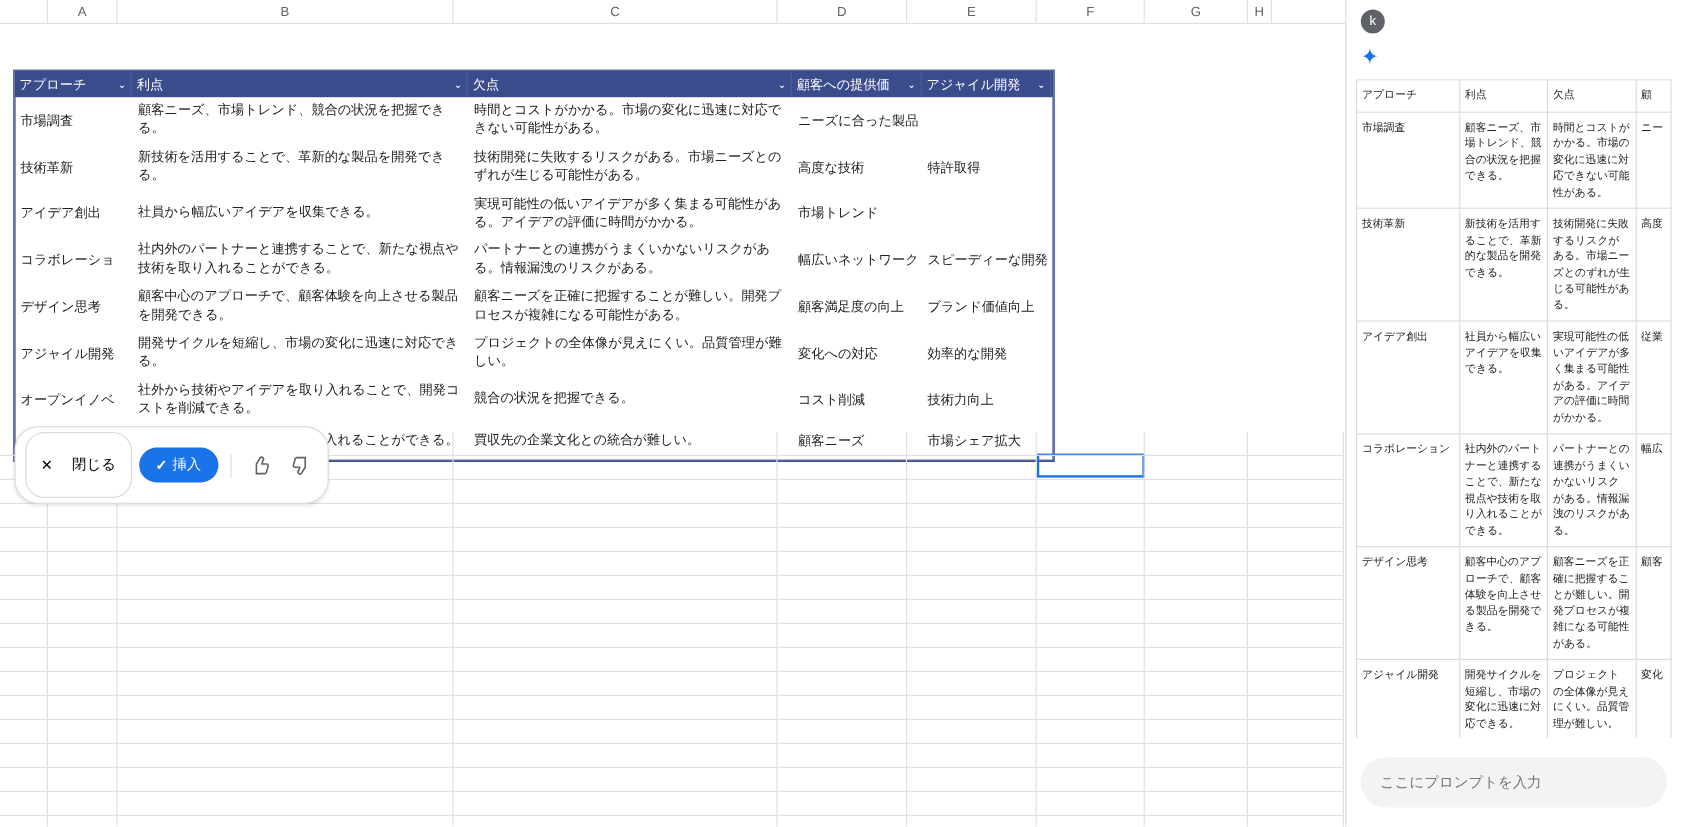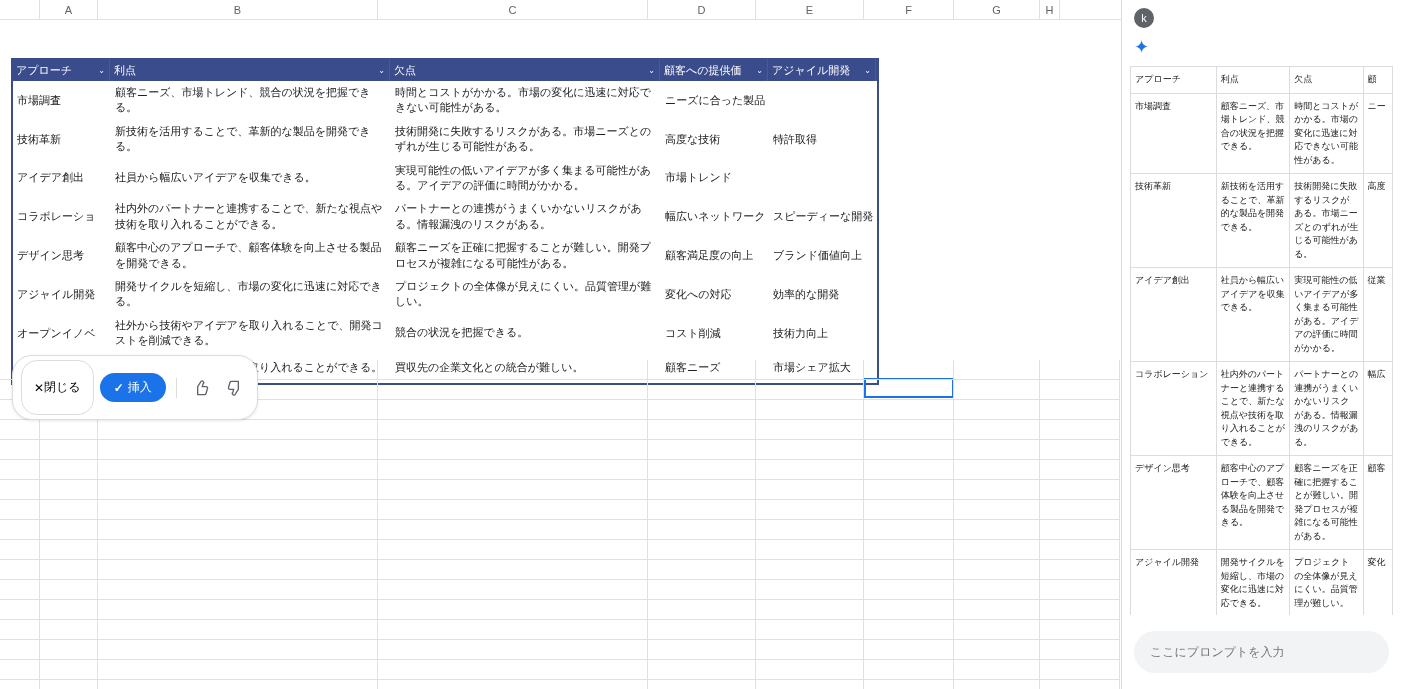--- a/index.html
+++ b/index.html
@@ -26,21 +26,21 @@
     .table-row.last { border-bottom: 1px solid #3b4c8c; }
     .tc-a { width: 98px; padding: 4px; font-size: 11px; display: flex; align-items: center; overflow: hidden; }
     .tc-b { width: 280px; padding: 4px; font-size: 11px; display: flex; align-items: center; white-space: normal; line-height: 1.4; }
     .tc-c { width: 270px; padding: 4px; font-size: 11px; display: flex; align-items: center; white-space: normal; line-height: 1.4; }
     .tc-d { width: 108px; padding: 4px; font-size: 11px; display: flex; align-items: center; overflow: hidden; white-space: nowrap; }
     .tc-e { width: 108px; padding: 4px; font-size: 11px; display: flex; align-items: center; overflow: hidden; white-space: nowrap; }
     
     .table-wrap { position: absolute; left: 11px; top: 38px; border: 1px solid #3b4c8c; }
     
     .action-bar { position: absolute; left: 12px; top: 355px; display: flex; align-items: center; background: #fff; border: 1px solid #dadce0; border-radius: 20px; padding: 4px 8px; gap: 6px; box-shadow: 0 1px 3px rgba(0,0,0,0.1); z-index: 10; }
-    .btn-close { display: flex; align-items: center; gap: 0; padding: 18px 12px; border: 1px solid #dadce0; border-radius: 16px; background: #fff; font-size: 12px; cursor: pointer; }
+    .btn-close { display: flex; align-items: center; gap: 16px; padding: 18px 12px; border: 1px solid #dadce0; border-radius: 16px; background: #fff; font-size: 12px; cursor: pointer; }
     .btn-insert { display: flex; align-items: center; gap: 4px; padding: 6px 14px; border: none; border-radius: 16px; background: #1a73e8; color: #fff; font-size: 12px; cursor: pointer; }
     .divider { width: 1px; height: 20px; background: #dadce0; margin: 0 4px; }
     .thumb-btn { width: 28px; height: 28px; display: flex; align-items: center; justify-content: center; cursor: pointer; color: #5f6368; }
     .selected-cell { position: absolute; border: 2px solid #1a73e8; width: 90px; height: 20px; left: 864px; top: 358px; }
     
     .sidebar { width: 280px; border-left: 1px solid #dadce0; display: flex; flex-direction: column; background: #fff; }
     .sidebar-header { padding: 8px 12px; display: flex; align-items: center; }
     .avatar { width: 20px; height: 20px; border-radius: 50%; background: #5f6368; color: #fff; display: flex; align-items: center; justify-content: center; font-size: 11px; }
     .prompt-text { padding: 4px 12px 12px; font-size: 11px; color: #202124; }
     .sparkle { color: #1a73e8; padding: 0 12px 8px; font-size: 18px; }

